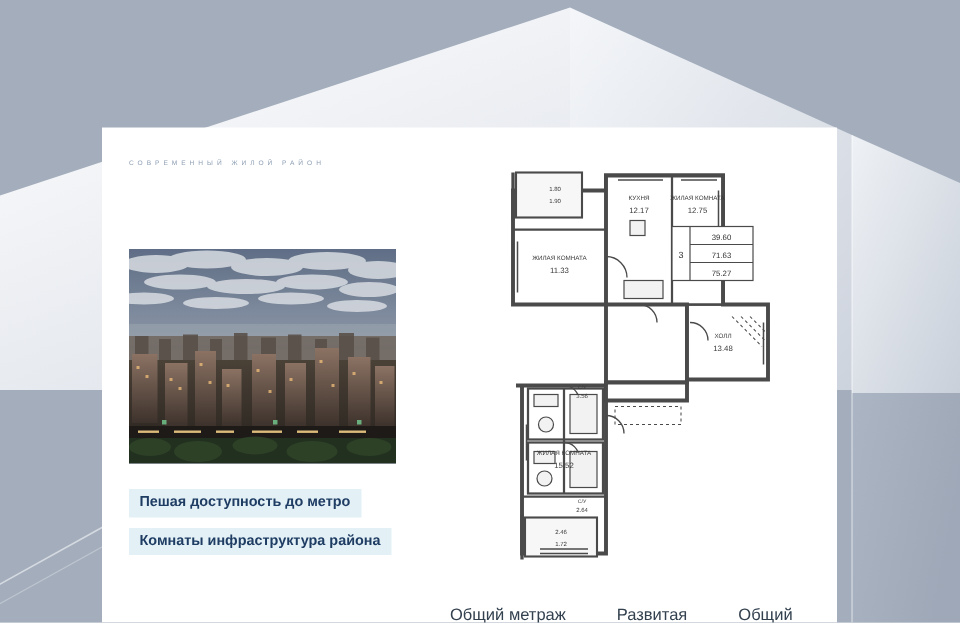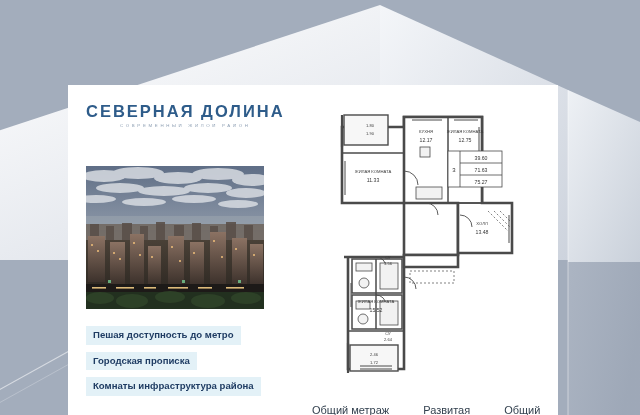--- a/index.html
+++ b/index.html
@@ -76,21 +76,21 @@
   .plan {
     position: absolute;
     left: 262px; top: 22px;
     width: 190px; height: 285px;
   }
   .plan svg { display: block; width: 100%; height: 100%; }
 
   
   .stats {
     position: absolute;
-    left: 312px; top: 404px;
+    left: 300px; top: 404px;
     display: flex;
     align-items: flex-start;
     gap: 34px;
     z-index: 4;
     text-align: right;
   }
   .stat-label {
     font-size: 11px;
     color: #33414f;
     white-space: nowrap;
@@ -130,21 +130,20 @@
 
   <line x1="-10" y1="395" x2="80" y2="345" stroke="#ffffff" stroke-width="1.1" opacity="0.55"></line>
   <line x1="-10" y1="408" x2="80" y2="358" stroke="#ffffff" stroke-width="0.8" opacity="0.3"></line>
 
   <line x1="568" y1="90" x2="568" y2="415" stroke="#ffffff" stroke-width="0.9" opacity="0.5"></line>
 </svg>
 
 <div class="card">
 
   <div class="brand">
-    <div class="brand-title">СЕВЕРНАЯ ДОЛИНА</div>
     <div class="brand-sub">СОВРЕМЕННЫЙ ЖИЛОЙ РАЙОН</div>
   </div>
 
   <div class="photo">
     <svg viewBox="0 0 178 143" preserveAspectRatio="none">
       <defs>
         <linearGradient id="sky" x1="0" y1="0" x2="0" y2="1">
           <stop offset="0" stop-color="#5f6e86"></stop>
           <stop offset="0.45" stop-color="#8d98a8"></stop>
           <stop offset="1" stop-color="#b9bcbe"></stop>
@@ -244,21 +243,20 @@
           <ellipse cx="46" cy="135" rx="16" ry="7"></ellipse>
         <ellipse cx="84" cy="131" rx="15" ry="6"></ellipse>
           <ellipse cx="122" cy="135" rx="17" ry="7"></ellipse>
         <ellipse cx="160" cy="132" rx="15" ry="6"></ellipse>
       </g>
     </svg>
   </div>
 
   <div class="features">
     <div class="chip">Пешая доступность до метро</div>
-    <div class="chip">Городская прописка</div>
     <div class="chip">Комнаты инфраструктура района</div>
   </div>
 
   <div class="plan">
     <svg viewBox="0 0 190 285">
       <g stroke="#4a4a4a" fill="#ffffff">
 
         <g stroke-width="2.6" fill="#ffffff">
 
           <path d="M12 20 H74 V10 H152 V96 H128 V148 H74 V96 H12 Z"></path>

